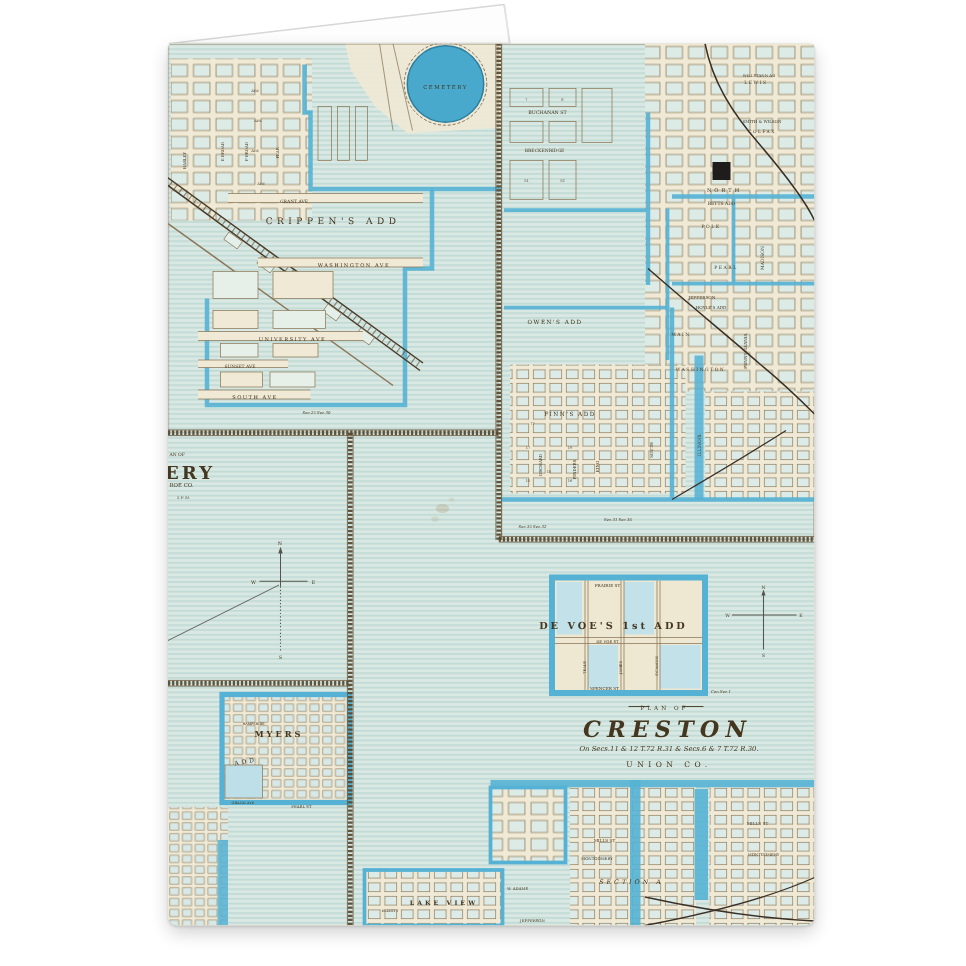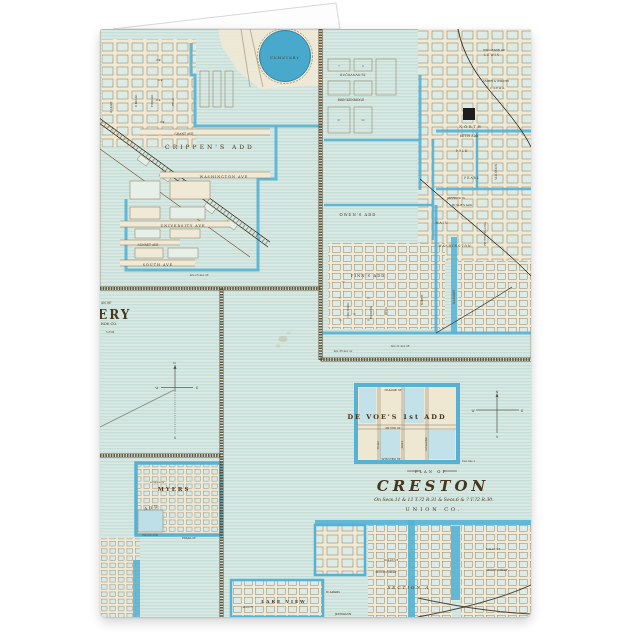--- a/index.html
+++ b/index.html
@@ -1,19 +1,19 @@
 <!DOCTYPE html>
 <html><head>
 <meta charset="utf-8">
 <style>
   html,body{margin:0;padding:0;background:#ffffff;}
   .scene{position:relative;width:644px;height:644px;background:#ffffff;overflow:hidden;
          font-family:"DejaVu Serif",serif;}
   .back-layer{position:absolute;left:0;top:0;pointer-events:none;}
-  .card{position:absolute;left:100px;top:29px;width:431px;height:588px;
+  .card{position:absolute;left:112px;top:29px;width:431px;height:588px;
         border-radius:3px 3px 6px 6px;overflow:hidden;background:#efe9d5;
         box-shadow:0 1px 2px rgba(0,0,0,.14),0 5px 12px rgba(0,0,0,.18);}
   .card svg{display:block;}
   .lbl{fill:#44361f;font-family:"DejaVu Serif",serif;}
   .it{font-style:italic}
   .b{font-weight:bold}
   .ls1{letter-spacing:1px}.ls2{letter-spacing:2px}.ls3{letter-spacing:3px}.ls4{letter-spacing:4px}
   .ornMain{stroke:#57482f;stroke-width:3.2;stroke-dasharray:1.5 1.2;opacity:.92}
   .ornEdge{stroke:#6b5a40;stroke-width:.55}
   .bold-blue{stroke:#55b2d4;fill:none}

